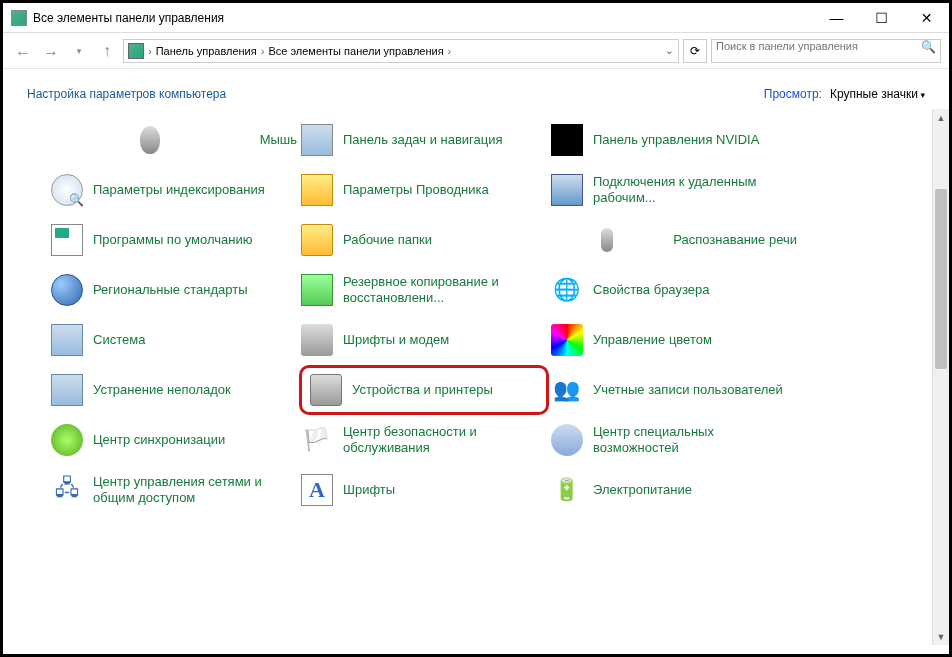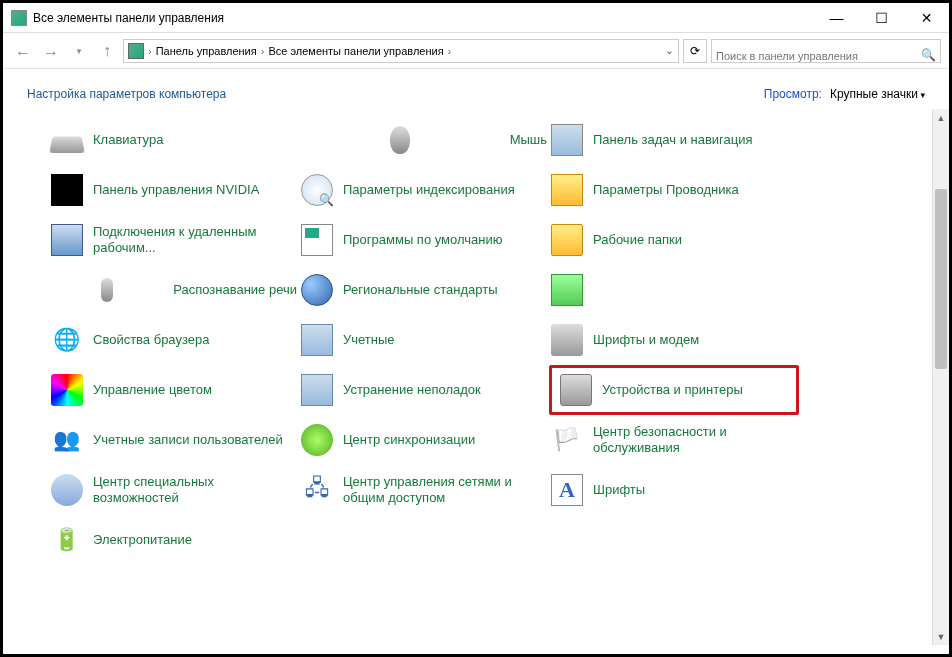--- a/index.html
+++ b/index.html
@@ -10,34 +10,34 @@
 .win-controls { display: flex; }
 .win-btn { width: 45px; height: 29px; display: flex; align-items: center; justify-content: center; font-size: 14px; cursor: pointer; }
 .navbar { height: 36px; display: flex; align-items: center; padding: 0 8px; gap: 4px; border-bottom: 1px solid #e5e5e5; }
 .nav-arrow { width: 24px; height: 24px; display: flex; align-items: center; justify-content: center; color: #888; font-size: 16px; cursor: pointer; }
 .breadcrumb { flex: 1; display: flex; align-items: center; height: 24px; border: 1px solid #ccc; padding: 0 4px; gap: 4px; font-size: 11px; }
 .breadcrumb-icon { width: 16px; height: 16px; background: linear-gradient(135deg,#5a9,#2a7); border: 1px solid #666; }
 .breadcrumb-sep { color: #666; }
 .breadcrumb-item { cursor: pointer; }
 .breadcrumb-dd { margin-left: auto; color: #666; cursor: pointer; }
 .refresh { width: 24px; height: 24px; display: flex; align-items: center; justify-content: center; border: 1px solid #ccc; cursor: pointer; }
-.searchbox { width: 230px; height: 24px; display: flex; align-items: flex-end; border: 1px solid #ccc; padding: 0 4px; }
+.searchbox { width: 230px; height: 24px; display: flex; align-items: flex-start; border: 1px solid #ccc; padding: 0 4px; }
 .searchbox input { flex: 1; border: none; outline: none; font-size: 11px; color: #888; }
 .header-row { display: flex; align-items: center; padding: 18px 24px 8px; }
 .header-title { color: #1a5a9a; font-size: 12px; flex: 1; }
 .view-label { color: #1d4ed8; font-size: 12px; margin-right: 8px; }
 .view-value { color: #000000; font-size: 12px; cursor: pointer; }
 .view-value::after { content: " ▾"; font-size: 9px; }
 .content { position: relative; height: 536px; overflow: hidden; }
 .scroll-area { padding: 6px 30px 6px 46px; }
 .grid { display: flex; flex-wrap: wrap; }
 .item { width: 250px; height: 50px; display: flex; align-items: center; gap: 10px; cursor: pointer; padding: 2px; }
 .item-icon { width: 32px; height: 32px; flex-shrink: 0; }
 .item-label { color: #157a3a; font-size: 13px; line-height: 1.2; }
-.highlighted { border: 3px solid #c91818; border-radius: 2px; padding: 4px 8px; }
+.highlighted { border: 3px solid #c91818; border-radius: 10px; padding: 4px 8px; }
 .scrollbar { position: absolute; right: 0; top: 0; bottom: 0; width: 17px; background: #f0f0f0; border-left: 1px solid #ddd; }
 .scroll-thumb { position: absolute; left: 2px; right: 2px; top: 80px; height: 180px; background: #c0c0c0; border-radius: 2px; }
 .scroll-arrow { position: absolute; left: 0; right: 0; height: 17px; display: flex; align-items: center; justify-content: center; color: #666; font-size: 9px; }
 .scroll-arrow.up { top: 0; }
 .scroll-arrow.down { bottom: 0; }
 
 .ic { width: 32px; height: 32px; display: flex; align-items: center; justify-content: center; font-size: 22px; }
 .ic-keyboard { background: linear-gradient(#ddd,#999); border-radius: 3px; transform: perspective(40px) rotateX(25deg); height: 18px; margin-top: 8px; }
 .ic-mouse { width: 20px; height: 28px; background: linear-gradient(#ddd,#888); border-radius: 50% 50% 45% 45%; margin: 0 auto; }
 .ic-taskbar { background: linear-gradient(#cde,#9bd); border: 1px solid #888; }
@@ -107,24 +107,20 @@
 <div class="header-row">
   <div class="header-title">Настройка параметров компьютера</div>
   <span class="view-label">Просмотр:</span>
   <span class="view-value">Крупные значки</span>
 </div>
 
 <div class="content">
   <div class="scroll-area">
     <div class="grid" id="grid">
         <div class="item">
-          <div class="item-icon ic ic-keyboard"></div>
-          <div class="item-label">Клавиатура</div>
-        </div>
-        <div class="item">
           <div class="item-icon ic ic-mouse"></div>
           <div class="item-label">Мышь</div>
         </div>
         <div class="item">
           <div class="item-icon ic ic-taskbar"></div>
           <div class="item-label">Панель задач и навигация</div>
         </div>
         <div class="item">
           <div class="item-icon ic ic-nvidia"></div>
           <div class="item-label">Панель управления NVIDIA</div>
@@ -152,28 +148,29 @@
         <div class="item">
           <div class="item-icon ic ic-mic"></div>
           <div class="item-label">Распознавание речи</div>
         </div>
         <div class="item">
           <div class="item-icon ic ic-globe"></div>
           <div class="item-label">Региональные стандарты</div>
         </div>
         <div class="item">
           <div class="item-icon ic ic-backup"></div>
+          <div class="item-label">Резервное копирование и восстановлени...</div>
         </div>
         <div class="item">
           <div class="item-icon ic ic-browser"></div>
           <div class="item-label">Свойства браузера</div>
         </div>
         <div class="item">
           <div class="item-icon ic ic-system"></div>
-          <div class="item-label">Учетные</div>
+          <div class="item-label">Система</div>
         </div>
         <div class="item">
           <div class="item-icon ic ic-phone"></div>
           <div class="item-label">Шрифты и модем</div>
         </div>
         <div class="item">
           <div class="item-icon ic ic-color"></div>
           <div class="item-label">Управление цветом</div>
         </div>
         <div class="item">

